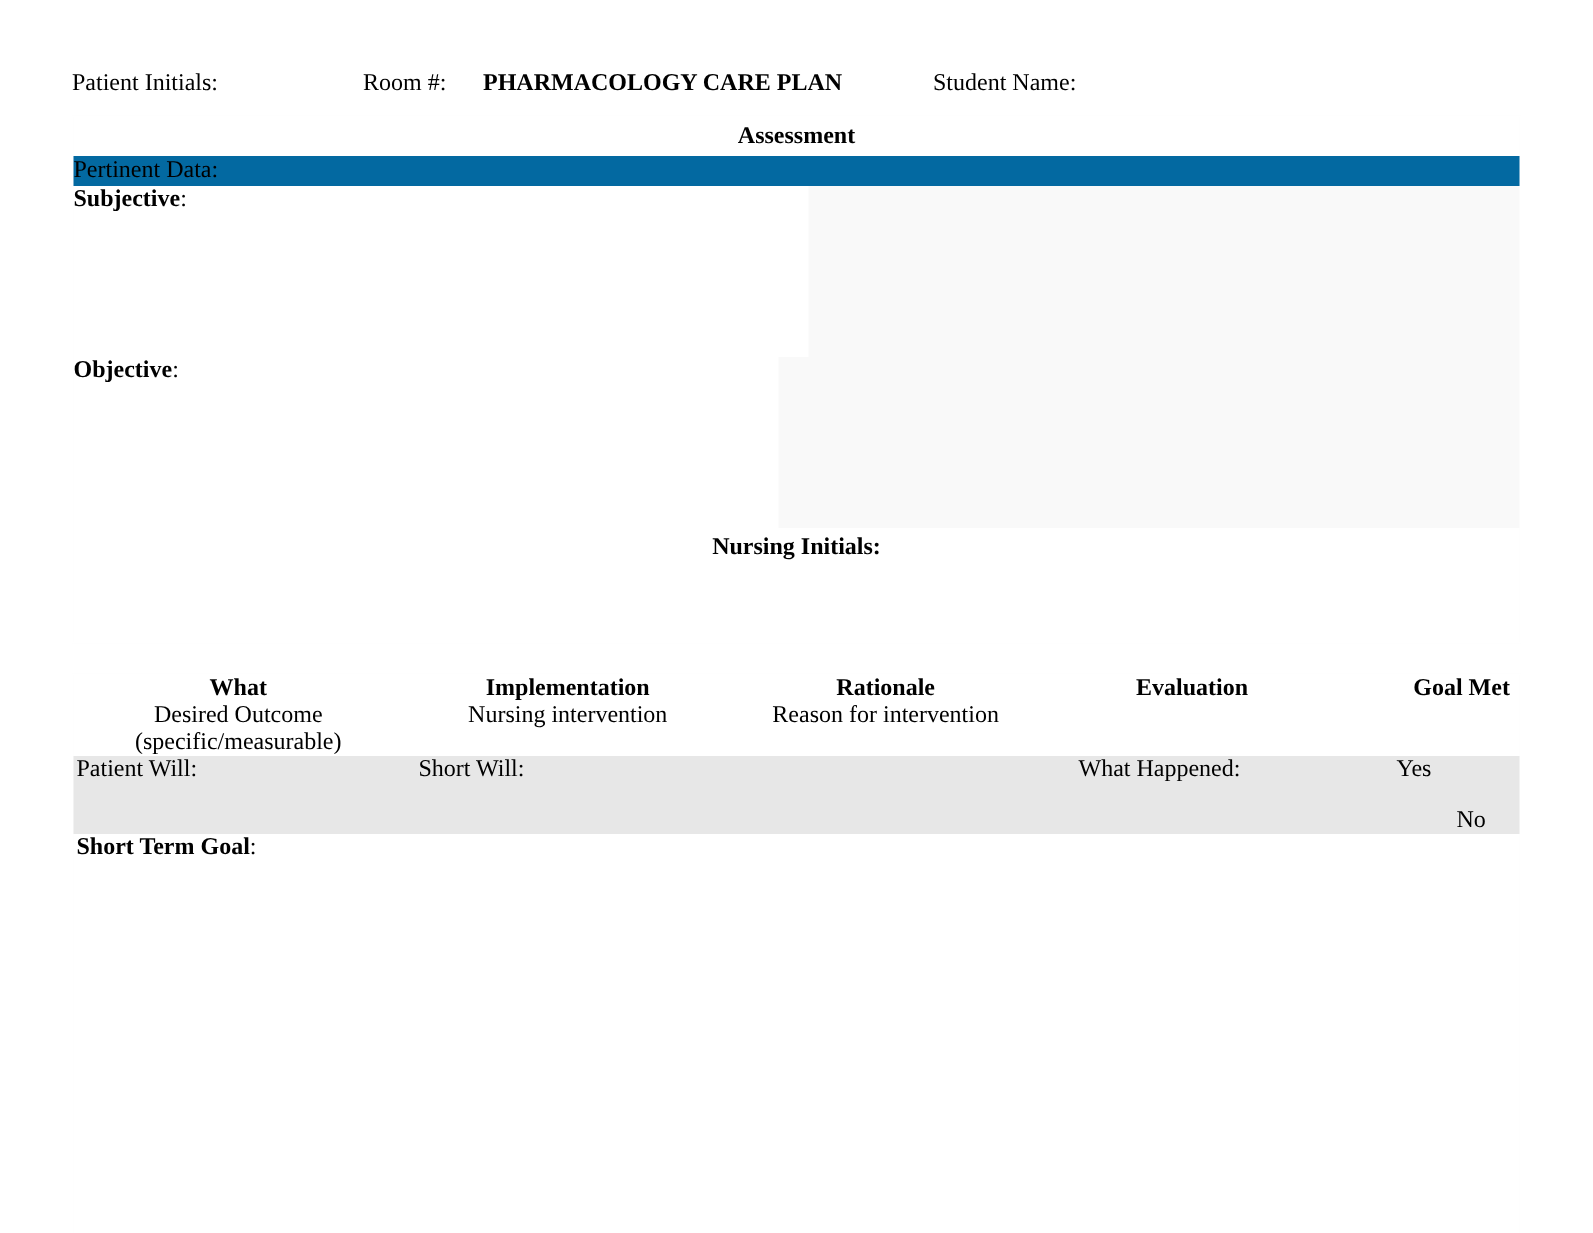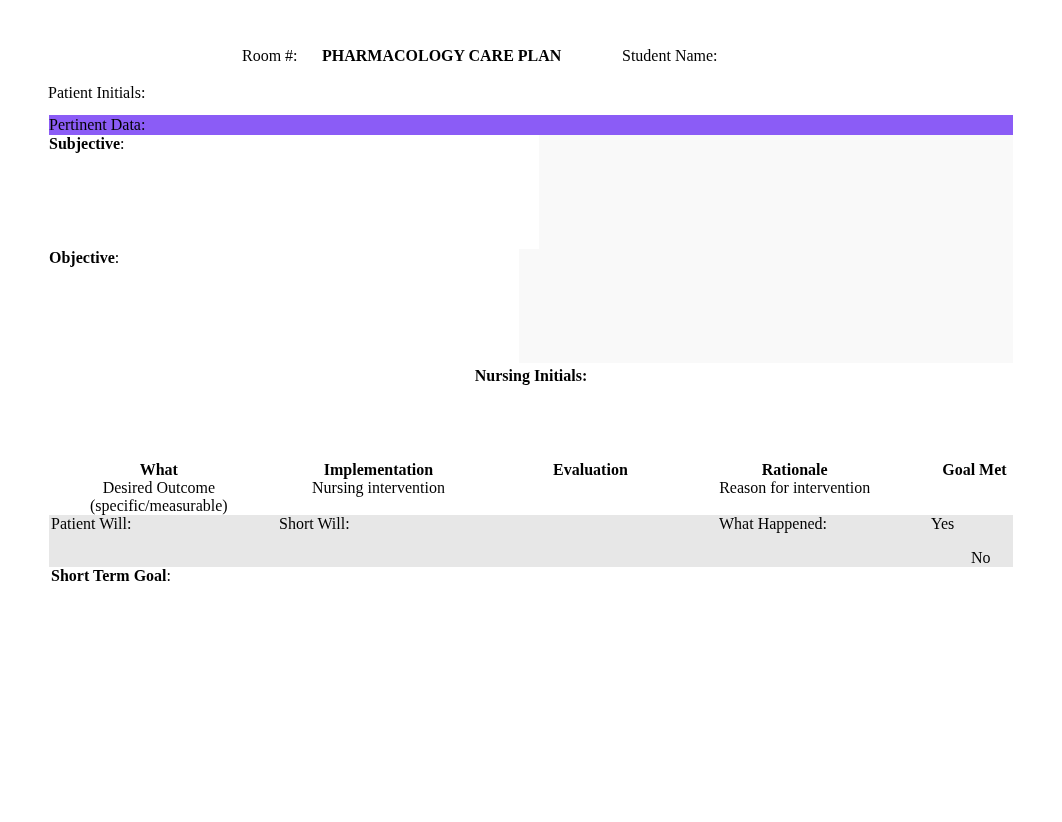--- a/index.html
+++ b/index.html
@@ -10,37 +10,37 @@
       color: #000;
       width: 1062px;
       height: 822px;
       padding: 47px 48px 0 48px;
     }
     .header-row {
       display: flex;
       margin-bottom: 12px;
     }
     .header-row .hcell { white-space: nowrap; }
-    .hcell.patient { width: 194px; margin-top: 37px; }
+    .hcell.patient { width: 194px; }
     .hcell.room { width: 80px; }
     .hcell.title { width: 300px; text-align: left; font-weight: bold; }
     .hcell.student { width: 260px; }
 
     .assessment-block, .diagnosis-block, .plan-block {
       border: 1px solid #fff;
       background: #f9f9f9;
     }
     .assessment-title, .diagnosis-title {
       text-align: center;
       font-weight: bold;
       padding: 4px 0;
       background: #fff;
     }
     .pertinent {
-      background: #8b5cf6;
+      background: #0369a1;
       padding: 1px 0 1px 0;
     }
     .subobj-row {
       display: flex;
       flex-direction: column;
     }
     .subobj-cell {
       background: #fff;
       padding: 0;
     }
@@ -91,20 +91,21 @@
 <body>
 
 <div class="header-row">
   <div class="hcell patient">Patient Initials:</div>
   <div class="hcell room">Room #:</div>
   <div class="hcell title">PHARMACOLOGY CARE PLAN</div>
   <div class="hcell student">Student Name:</div>
 </div>
 
 <div class="assessment-block">
+  <div class="assessment-title">Assessment</div>
   <div class="pertinent">Pertinent Data:</div>
   <div class="subobj-row">
     <div class="subobj-cell subj">
       <span class="subobj-label">Subjective</span><span>:</span>
       <div class="subobj-body"></div>
     </div>
     <div class="subobj-cell obj">
       <span class="subobj-label">Objective</span><span>:</span>
       <div class="subobj-body"></div>
     </div>
@@ -119,26 +120,26 @@
   <div class="plan-header">
     <div class="col plan">
       <div class="hd">What</div>
       <div class="sub">Desired Outcome</div>
       <div class="sub">(specific/measurable)</div>
     </div>
     <div class="col impl">
       <div class="hd">Implementation</div>
       <div class="sub">Nursing intervention</div>
     </div>
-    <div class="col eval">
-      <div class="hd">Evaluation</div>
-    </div>
     <div class="col rat">
       <div class="hd">Rationale</div>
       <div class="sub">Reason for intervention</div>
+    </div>
+    <div class="col eval">
+      <div class="hd">Evaluation</div>
     </div>
     <div class="col goal">
       <div class="hd">Goal Met</div>
     </div>
   </div>
 
   <div class="plan-subhead">
     <div class="col plan">Patient Will:</div>
     <div class="col impl">Short Will:</div>
     <div class="col rat"></div>

